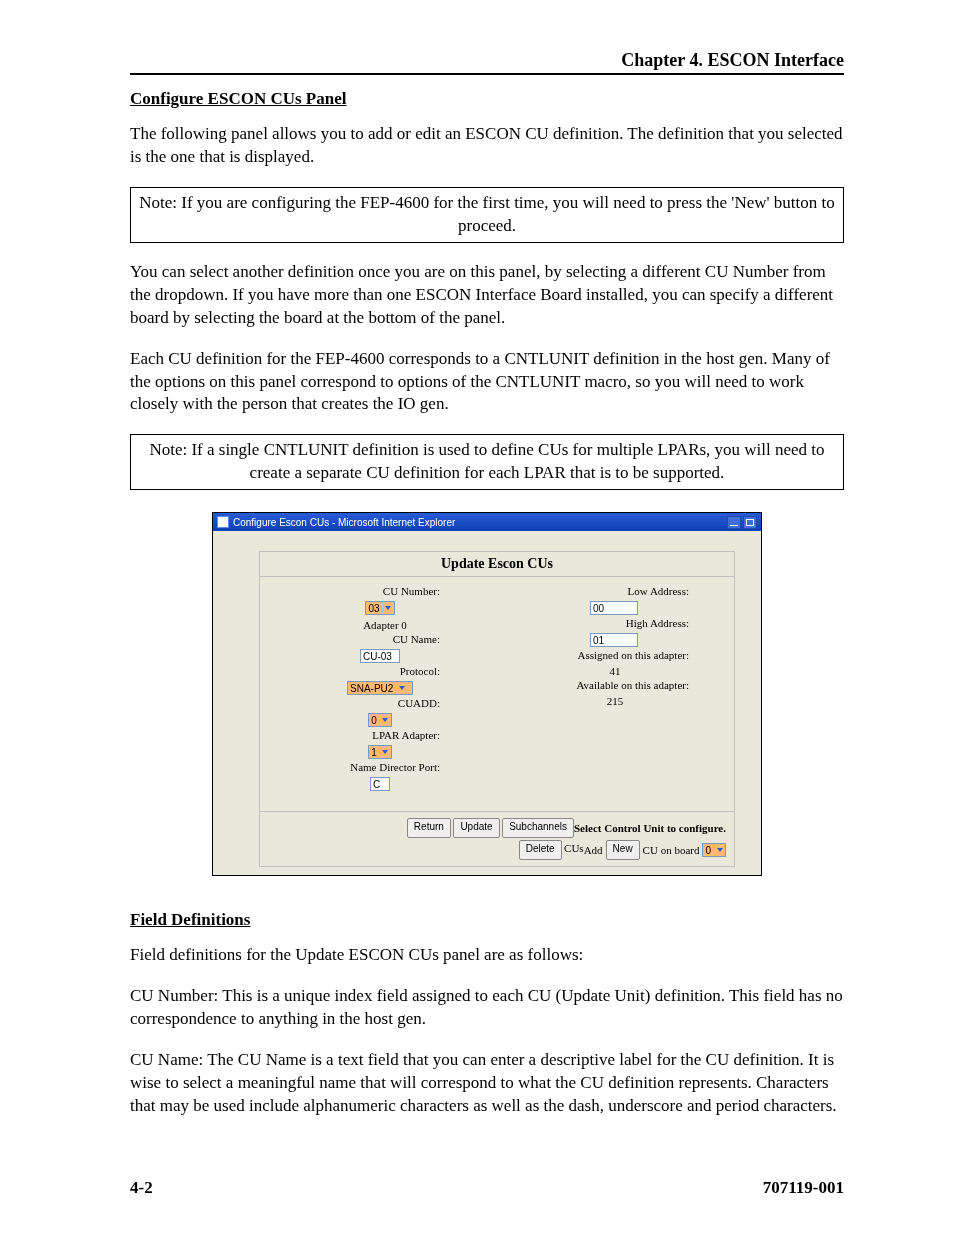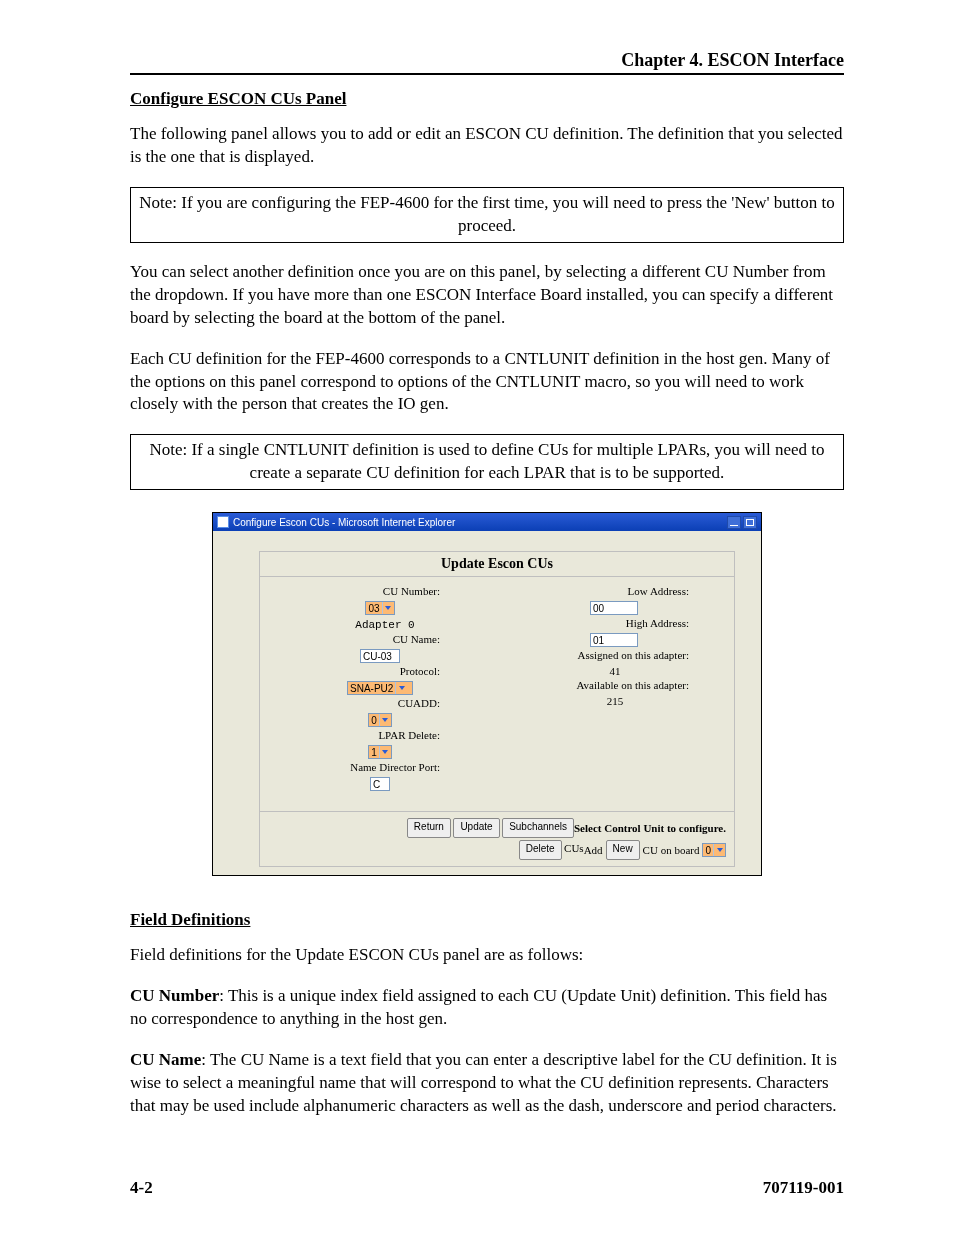--- a/index.html
+++ b/index.html
@@ -37,21 +37,21 @@
     line-height: 1.35;
     text-align: center;
   }
   .footer {
     margin-top: 60px;
     display: flex;
     justify-content: space-between;
     font-weight: bold;
     font-size: 17px;
   }
-  .bold { font-weight: bold; }
+  .bold { font-weight: normal; }
 
   
   .panel-wrap {
     display: flex;
     justify-content: center;
     margin: 22px 0 34px 0;
   }
   .ie-window {
     width: 548px;
     font-family: Tahoma, Arial, sans-serif;
@@ -224,42 +224,42 @@
         <div class="form-heading">Update Escon CUs</div>
         <div class="form-cols">
 
           <div class="col">
             <div class="row">
               <span class="lbl">CU Number:</span>
               <span class="select">
                 <span>03</span>
                 <span class="caret"></span>
               </span>
-              <span style="margin-left:10px;font-family:Liberation Mono, monospace;">Adapter 0</span>
+              <span style="margin-left:10px;">Adapter 0</span>
             </div>
             <div class="row">
               <span class="lbl">CU Name:</span>
               <input class="text-input w-name" value="CU-03" style="">
             </div>
             <div class="row">
               <span class="lbl">Protocol:</span>
               <span class="select w-proto">
                 <span>SNA-PU2</span>
                 <span class="caret"></span>
               </span>
             </div>
             <div class="row">
               <span class="lbl">CUADD:</span>
               <span class="select">
                 <span>0</span>
                 <span class="caret"></span>
               </span>
             </div>
             <div class="row">
-              <span class="lbl">LPAR Delete:</span>
+              <span class="lbl">LPAR Adapter:</span>
               <span class="select">
                 <span>1</span>
                 <span class="caret"></span>
               </span>
             </div>
             <div class="row">
               <span class="lbl">Name Director Port:</span>
               <input class="text-input" style="width: 20px;" value="C">
             </div>
           </div>

